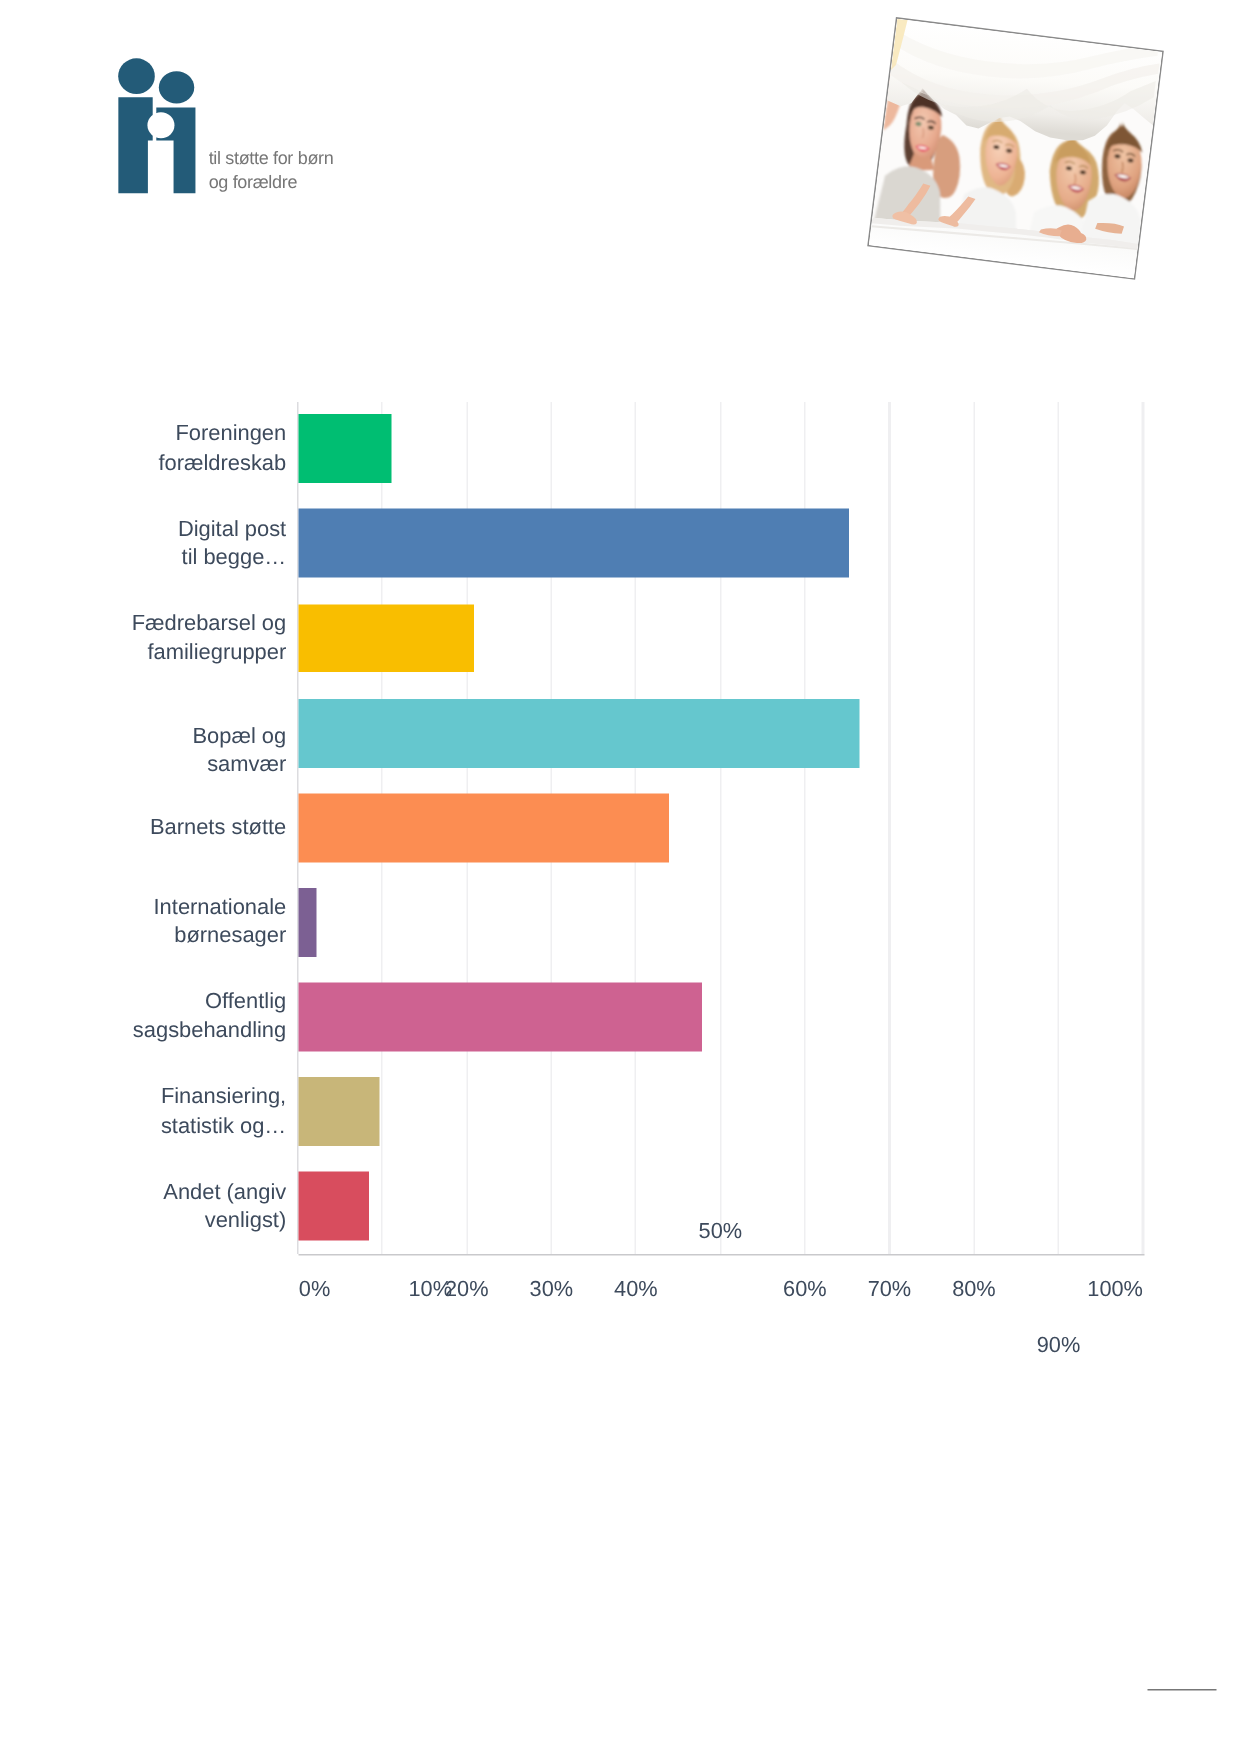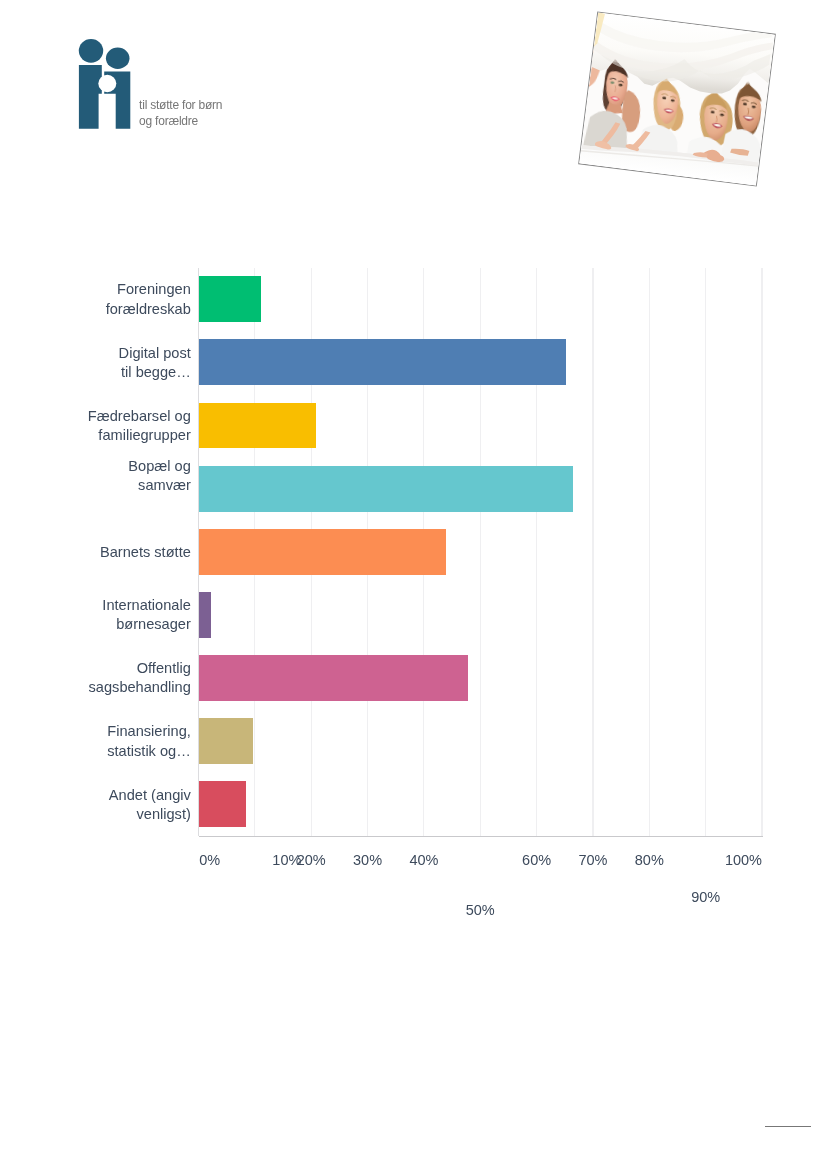--- a/index.html
+++ b/index.html
@@ -210,21 +210,21 @@
       <div class="cat-label" style="right: 635.2px; width: 150px; top: 343.517px;">
         <div>Digital post</div>
         <div>til begge…</div>
       </div>
       <div class="bar" title="Fædrebarsel og familiegrupper" style="left: 198.5px; top: 402.561px; width: 117.208px; height: 45.8px; background: rgb(249, 190, 0);"></div>
       <div class="cat-label" style="right: 635.2px; width: 150px; top: 406.661px;">
         <div>Fædrebarsel og</div>
         <div>familiegrupper</div>
       </div>
       <div class="bar" title="Bopæl og samvær" style="left: 198.5px; top: 465.706px; width: 374.727px; height: 45.8px; background: rgb(101, 199, 206);"></div>
-      <div class="cat-label" style="right: 635.2px; width: 150px; top: 457px;">
+      <div class="cat-label" style="right: 635.2px; width: 150px; top: 482px;">
         <div>Bopæl og</div>
         <div>samvær</div>
       </div>
       <div class="bar" title="Barnets økonomi" style="left: 198.5px; top: 528.85px; width: 247.94px; height: 45.8px; background: rgb(252, 141, 82);"></div>
       <div class="cat-label" style="right: 635.2px; width: 150px; top: 542.55px;">
         <div>Barnets støtte</div>
       </div>
       <div class="bar" title="Internationale børnesager" style="left: 198.5px; top: 591.994px; width: 12.397px; height: 45.8px; background: rgb(124, 96, 147);"></div>
       <div class="cat-label" style="right: 635.2px; width: 150px; top: 596.094px;">
         <div>Internationale</div>
@@ -243,21 +243,21 @@
       <div class="bar" title="Andet (angiv venligst)" style="left: 198.5px; top: 781.428px; width: 47.8975px; height: 45.8px; background: rgb(216, 77, 94);"></div>
       <div class="cat-label" style="right: 635.2px; width: 150px; top: 785.528px;">
         <div>Andet (angiv</div>
         <div>venligst)</div>
       </div>
       <div class="tick" style="top: 851.5px; left: 199.2px;">0%</div>
       <div class="tick" style="top: 851.5px; left: 240.334px; margin-left: 32px;">10%</div>
       <div class="tick" style="top: 851.5px; left: 296.684px;">20%</div>
       <div class="tick" style="top: 851.5px; left: 353.034px;">30%</div>
       <div class="tick" style="top: 851.5px; left: 409.384px;">40%</div>
-      <div class="tick" style="top: 902px; left: 465.734px;">50%</div>
+      <div class="tick" style="top: 813px; left: 465.734px;">50%</div>
       <div class="tick" style="top: 851.5px; left: 522.084px;">60%</div>
       <div class="tick" style="top: 851.5px; left: 578.434px;">70%</div>
       <div class="tick" style="top: 851.5px; left: 634.784px;">80%</div>
       <div class="tick" style="top: 851.5px; left: 691.134px; margin-top: 37px;">90%</div>
       <div class="tick" style="top: 851.5px; left: 724.906px;">100%</div>
     </div>
 
   <div id="footrule"></div>
 </div>
 

